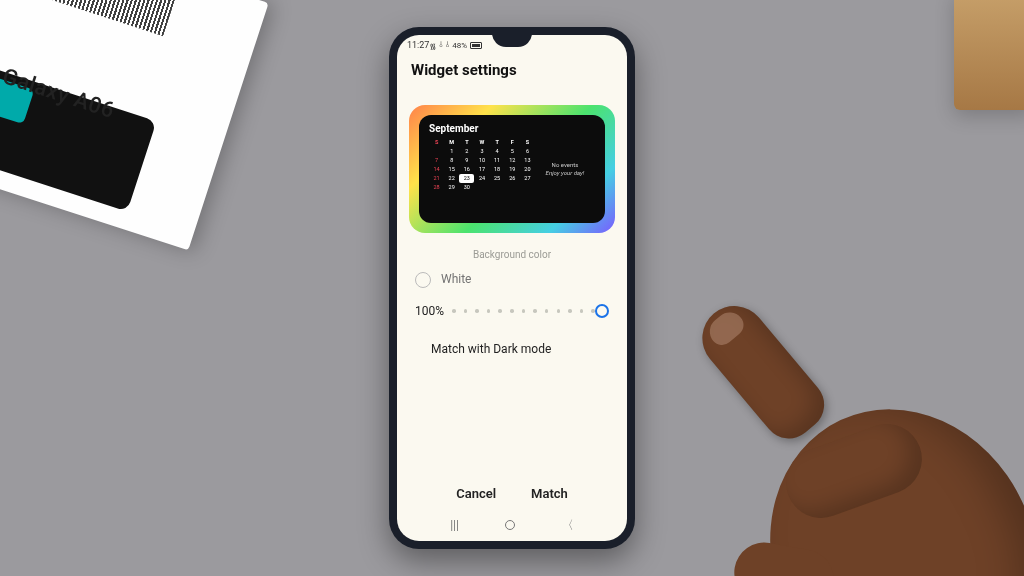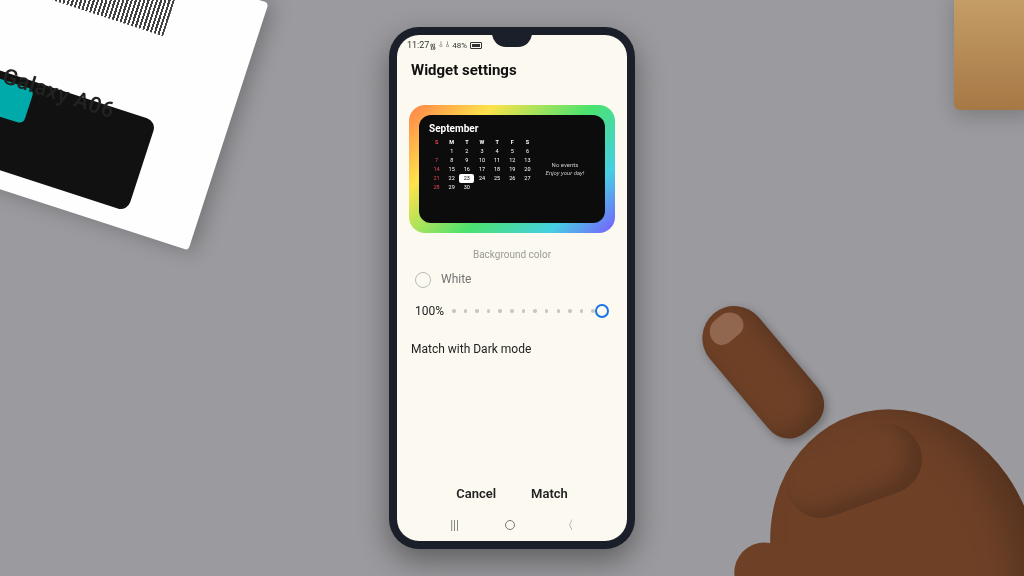--- a/index.html
+++ b/index.html
@@ -221,21 +221,21 @@
   }
   .slider-thumb {
     position: absolute;
     right: 0;
     width: 14px; height: 14px;
     border: 2px solid #1b73e8;
     background: #fbf9f0;
     border-radius: 50%;
   }
   .dark-mode-row {
-    padding: 12px 14px;
+    padding: 12px 34px;
     font-size: 12px;
     color: #222;
   }
   .bottom-bar {
     position: absolute;
     bottom: 0; left: 0; right: 0;
   }
   .actions {
     display: flex;
     justify-content: center;

